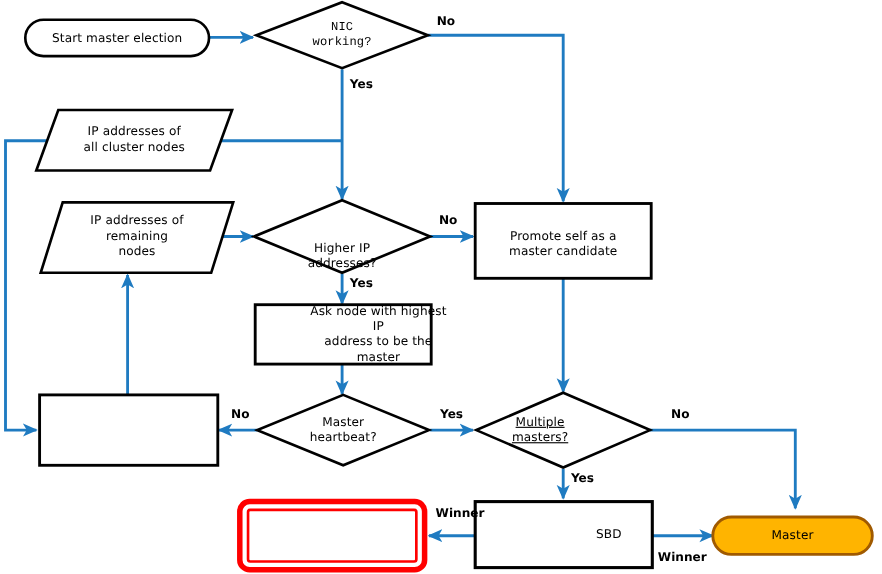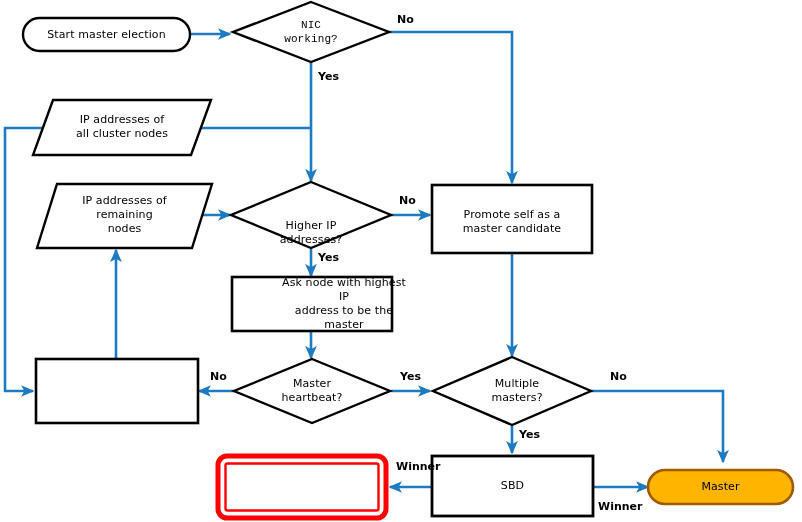--- a/index.html
+++ b/index.html
@@ -131,23 +131,23 @@
 remaining
 nodes</div>
   <div class="node-label" style="left:258px; top:213px; width:106px; height:40px;">Higher IP
 addresses?</div>
   <div class="node-label" style="left:435px; top:186px; width:154px; height:72px;">Promote self as a
 master candidate</div>
   <div class="node-label" style="left:234px; top:278px; width:136px; height:52px;margin-left:42px;">Ask node with highest IP
 address to be the master</div>
   <div class="node-label" style="left:265px; top:371px; width:94px;  height:40px;">Master
 heartbeat?</div>
-  <div class="node-label" style="left:470px; top:371px; width:94px;  height:40px;">Multiple
+  <div class="node-label" style="left:444px; top:371px; width:94px;  height:40px;text-decoration:underline;">Multiple
 masters?</div>
-  <div class="node-label" style="left:432px; top:456px; width:161px; height:60px;">SBD</div>
+  <div class="node-label" style="left:432px; top:456px; width:161px; height:60px;padding-left:41px;">SBD</div>
   <div class="node-label" style="left:648px; top:470px; width:145px; height:34px;">Master</div>
 
   <div class="edge-label" style="left:397px; top:14px;">No</div>
   <div class="edge-label" style="left:318px; top:71px;">Yes</div>
   <div class="edge-label" style="left:399px; top:195px;">No</div>
   <div class="edge-label" style="left:318px; top:252px;">Yes</div>
   <div class="edge-label" style="left:210px; top:371px;">No</div>
   <div class="edge-label" style="left:400px; top:371px;">Yes</div>
   <div class="edge-label" style="left:610px; top:371px;">No</div>
   <div class="edge-label" style="left:519px; top:429px;">Yes</div>

